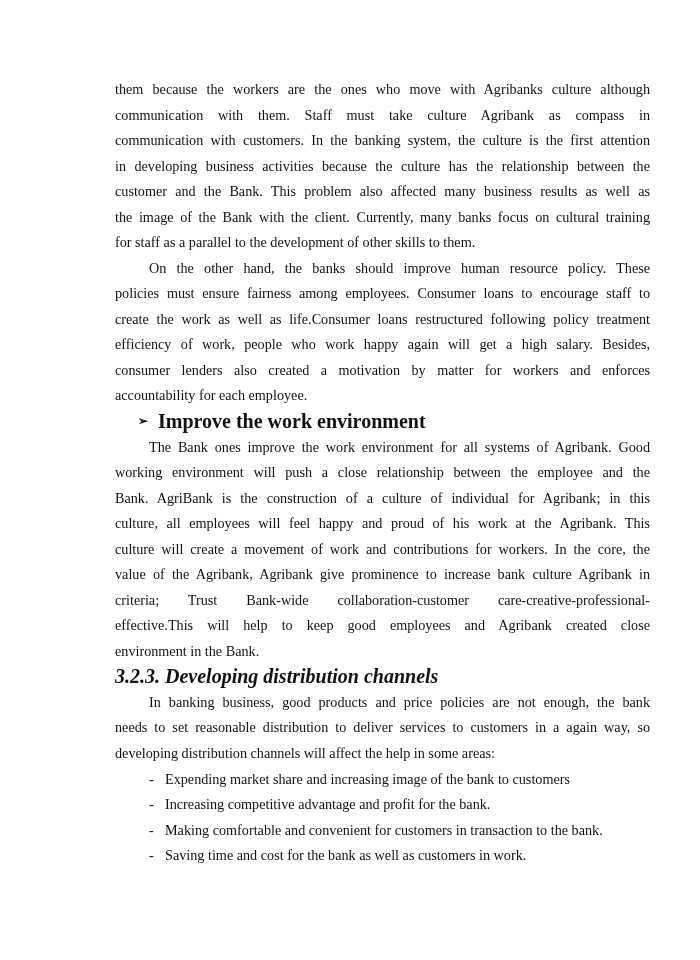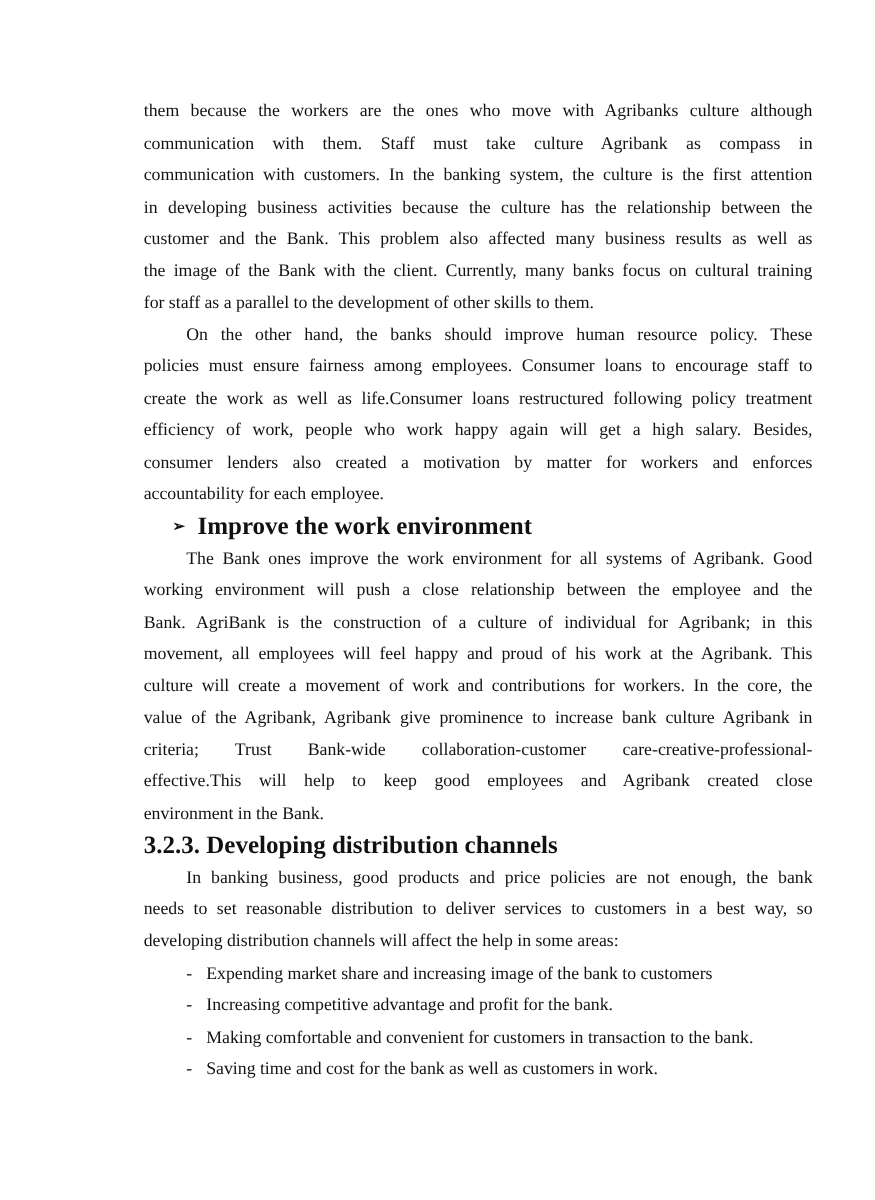--- a/index.html
+++ b/index.html
@@ -4,21 +4,21 @@
 <style>
   html, body { margin: 0; padding: 0; background: #ffffff; }
   body { width: 700px; height: 960px; position: relative; overflow: hidden;
          font-family: "Liberation Serif", "DejaVu Serif", serif; color: #111; }
   .page { position: absolute; left: 16px; top: 0; width: 700px; height: 960px; background: #fff; }
   .line { position: absolute; left: 99px; width: 535px; font-size: 14.2px; line-height: 18px;
           white-space: nowrap; text-align: justify; text-align-last: justify; }
   .line.last { text-align-last: left; }
   .line.indent { left: 133px; width: 501px; }
   .heading { position: absolute; font-size: 20px; font-weight: bold; line-height: 18px; white-space: nowrap; }
-  .heading.italic { }
+  .heading.italic { font-style: italic; }
   .arrow { position: absolute; left: 122px; font-size: 12px; line-height: 18px; font-weight: bold; }
   .bullet-dash { position: absolute; left: 133px; font-size: 14.2px; line-height: 18px; }
   .bullet-text { position: absolute; left: 149px; font-size: 14.2px; line-height: 18px; white-space: nowrap; }
   .pagenum { position: absolute; left: 0; width: 700px; text-align: center; top: 902px;
              font-size: 14.5px; font-weight: bold; }
 </style>
 </head>
 <body>
 
 <div class="page">
@@ -44,33 +44,33 @@
 
   <div>
     <span class="arrow" style="top:412px">➢</span>
     <span class="heading" style="left:142px; top:412px">Improve the work environment</span>
   </div>
 
   <div>
     <div class="line indent" style="top:438px">The Bank ones improve the work environment for all systems of Agribank. Good</div>
     <div class="line" style="top:463px">working environment will push a close relationship between the employee and the</div>
     <div class="line" style="top:489px">Bank. AgriBank is the construction of a culture of individual for Agribank; in this</div>
-    <div class="line" style="top:514px">movement, all employees will feel happy and proud of his work at the Agribank. This</div>
+    <div class="line" style="top:514px">culture, all employees will feel happy and proud of his work at the Agribank. This</div>
     <div class="line" style="top:540px">culture will create a movement of work and contributions for workers. In the core, the</div>
     <div class="line" style="top:565px">value of the Agribank, Agribank give prominence to increase bank culture Agribank in</div>
     <div class="line" style="top:591px">criteria; Trust Bank-wide collaboration-customer care-creative-professional-</div>
     <div class="line" style="top:616px">effective.This will help to keep good employees and Agribank created close</div>
     <div class="line last" style="top:642px">environment in the Bank.</div>
   </div>
 
   <div class="heading italic" style="left:99px; top:667px">3.2.3. Developing distribution channels</div>
 
   <div>
     <div class="line indent" style="top:693px">In banking business, good products and price policies are not enough, the bank</div>
-    <div class="line" style="top:718px">needs to set reasonable distribution to deliver services to customers in a best way, so</div>
+    <div class="line" style="top:718px">needs to set reasonable distribution to deliver services to customers in a again way, so</div>
     <div class="line last" style="top:744px">developing distribution channels will affect the help in some areas:</div>
   </div>
 
   <div>
     <div>
       <span class="bullet-dash" style="top:770px">-</span>
       <span class="bullet-text" style="top:770px">Expending market share and increasing image of the bank to customers</span>
     </div>
     <div>
       <span class="bullet-dash" style="top:795px">-</span>

